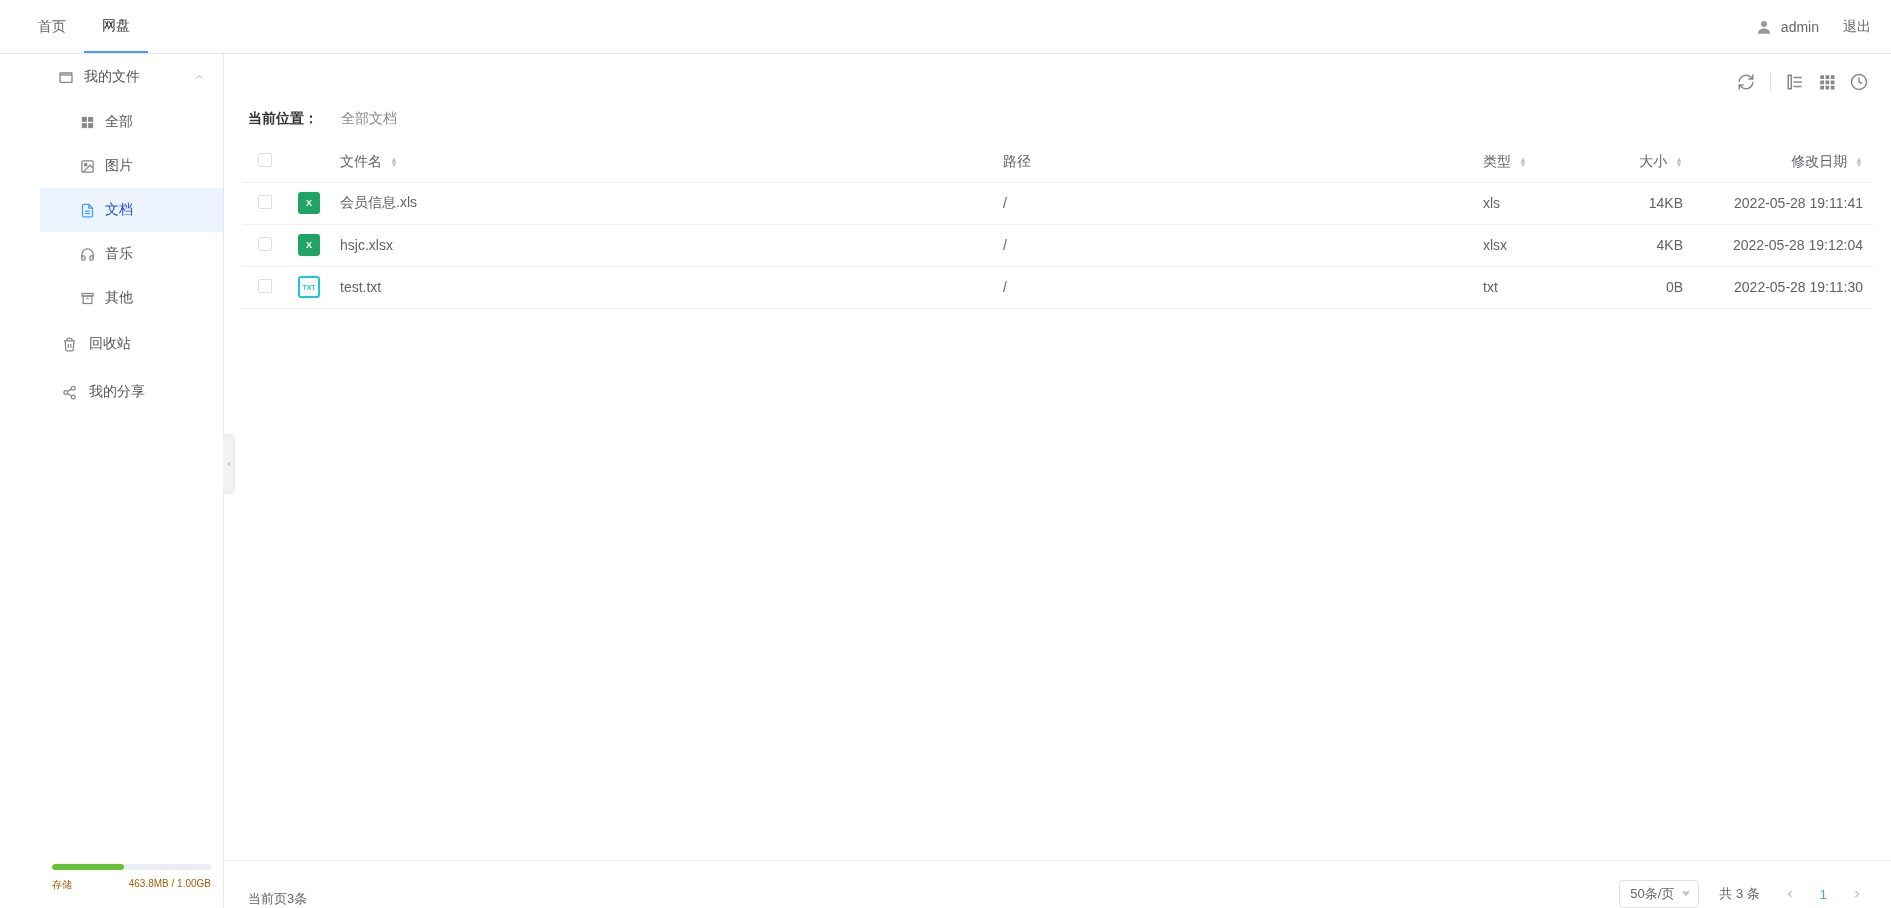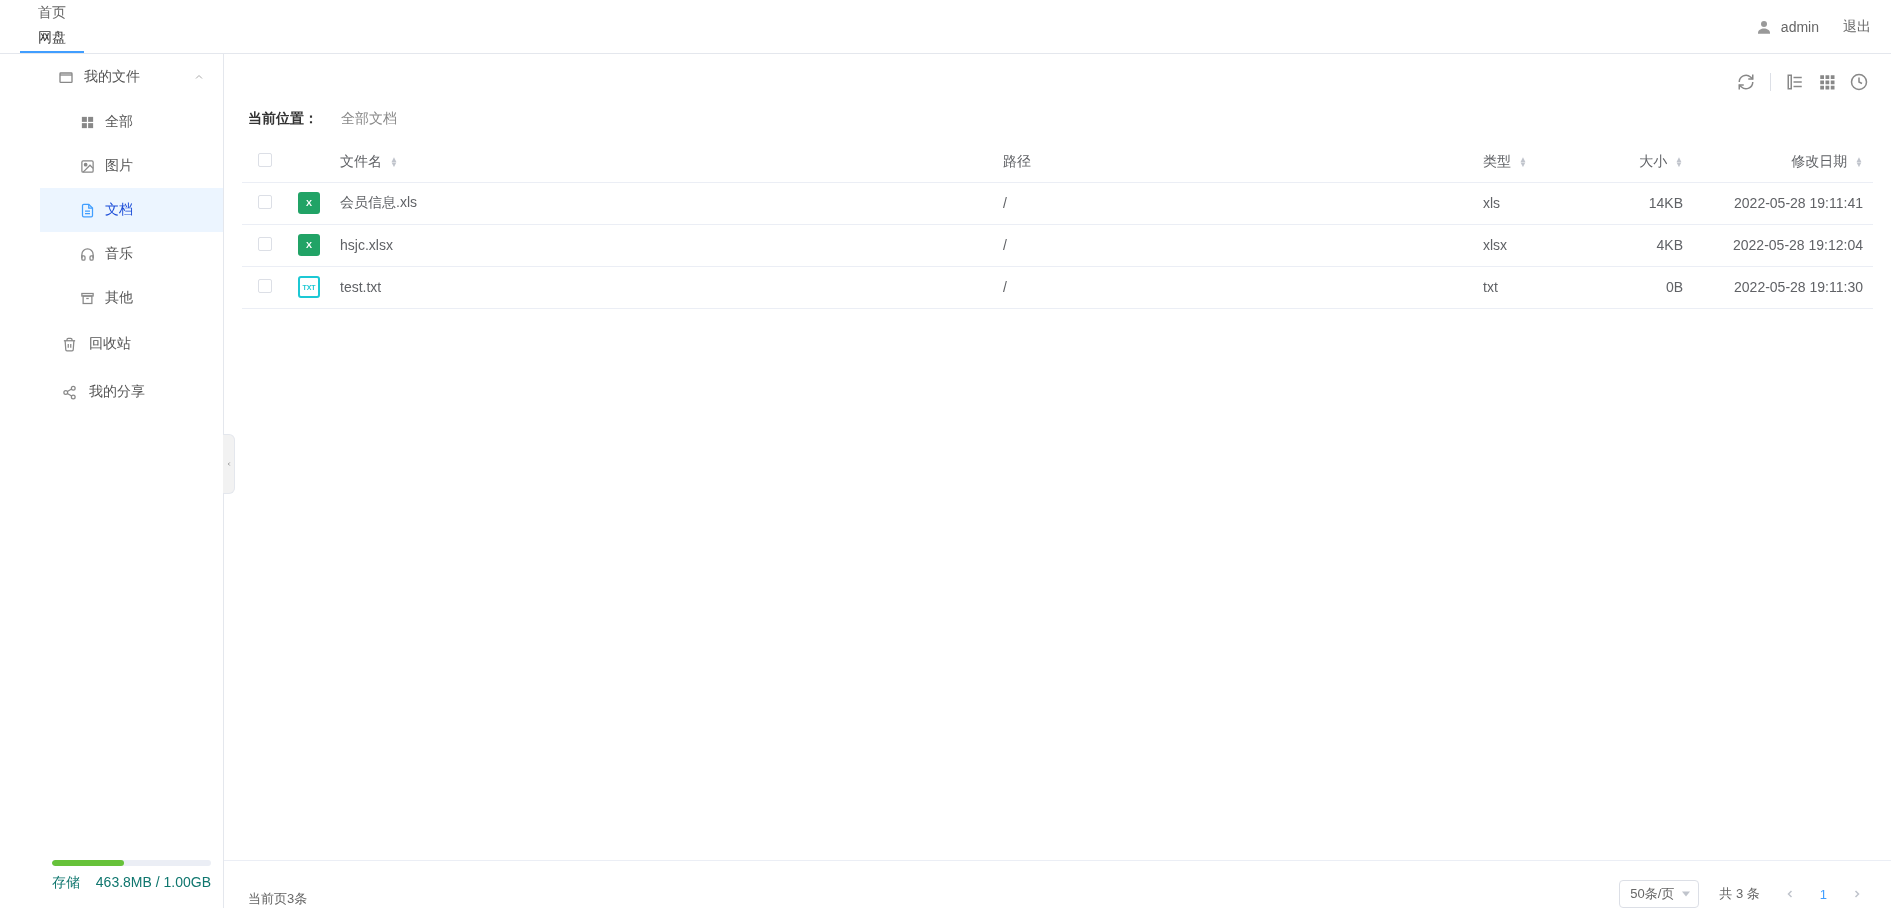--- a/index.html
+++ b/index.html
@@ -1,41 +1,41 @@
 <!DOCTYPE html>
 <html><head>
   <meta charset="utf-8">
   <style>
     * { margin: 0; padding: 0; box-sizing: border-box; }
     body { font-family: -apple-system, "Helvetica Neue", Helvetica, Arial, sans-serif; font-size: 14px; color: #333; background: #fff; }
     
     
     .header { height: 54px; border-bottom: 1px solid #e4e7ed; display: flex; align-items: center; justify-content: space-between; padding: 0 20px; }
-    .header-left { display: flex; align-items: flex-start; height: 100%; flex-direction: column; }
+    .header-left { display: flex; align-items: flex-start; height: 100%; }
     .nav-tab { padding: 0 18px; height: 100%; display: flex; align-items: center; cursor: pointer; color: #666; }
     .nav-tab.active { color: #333; border-bottom: 2px solid #409eff; }
     .header-right { display: flex; align-items: center; gap: 24px; color: #666; }
     .user-block { display: flex; align-items: center; gap: 8px; cursor: pointer; }
     
     
     .container { display: flex; height: calc(100vh - 54px); }
     
     
     .sidebar { width: 184px; border-right: 1px solid #e4e7ed; display: flex; flex-direction: column; position: relative; margin-left: 40px; }
     .sidebar-main { flex: 1; overflow: auto; }
     .menu-group { }
     .menu-header { height: 46px; display: flex; align-items: center; padding: 0 18px; cursor: pointer; color: #555; }
     .menu-header .chevron { margin-left: auto; color: #aaa; transform: rotate(180deg); }
     .menu-item { height: 44px; display: flex; align-items: center; padding-left: 40px; cursor: pointer; color: #555; gap: 10px; }
     .menu-item.active { background: #ecf5ff; color: #1d4ed8; }
     .menu-top-item { height: 48px; display: flex; align-items: center; padding-left: 22px; cursor: pointer; color: #555; gap: 12px; }
     .sidebar-footer { padding: 10px 12px 16px; border-top: 1px solid transparent; }
     .storage-bar { height: 6px; background: #ebeef5; border-radius: 3px; overflow: hidden; margin-bottom: 8px; }
     .storage-fill { height: 100%; background: #67c23a; border-radius: 3px; }
-    .storage-text { display: flex; justify-content: space-between; font-size: 14px; color: #0f766e; }
+    .storage-text { display: flex; justify-content: space-between; font-size: 10px; color: #a16207; }
     
     .collapse-handle { position: absolute; right: -12px; top: 380px; width: 12px; height: 60px; background: #f2f2f2; border-radius: 0 6px 6px 0; display: flex; align-items: center; justify-content: center; cursor: pointer; color: #999; font-size: 10px; border: 1px solid #e4e7ed; border-left: none; }
     
     
     .main { flex: 1; display: flex; flex-direction: column; overflow: hidden; }
     .toolbar { height: 56px; display: flex; align-items: center; justify-content: flex-end; padding: 0 20px; gap: 8px; }
     .tool-icon { width: 24px; height: 24px; display: flex; align-items: center; justify-content: center; cursor: pointer; color: #888; }
     .tool-sep { width: 1px; height: 18px; background: #dcdfe6; margin: 0 4px; }
     
     .breadcrumb { padding: 0 24px 14px; display: flex; align-items: center; gap: 23px; }

